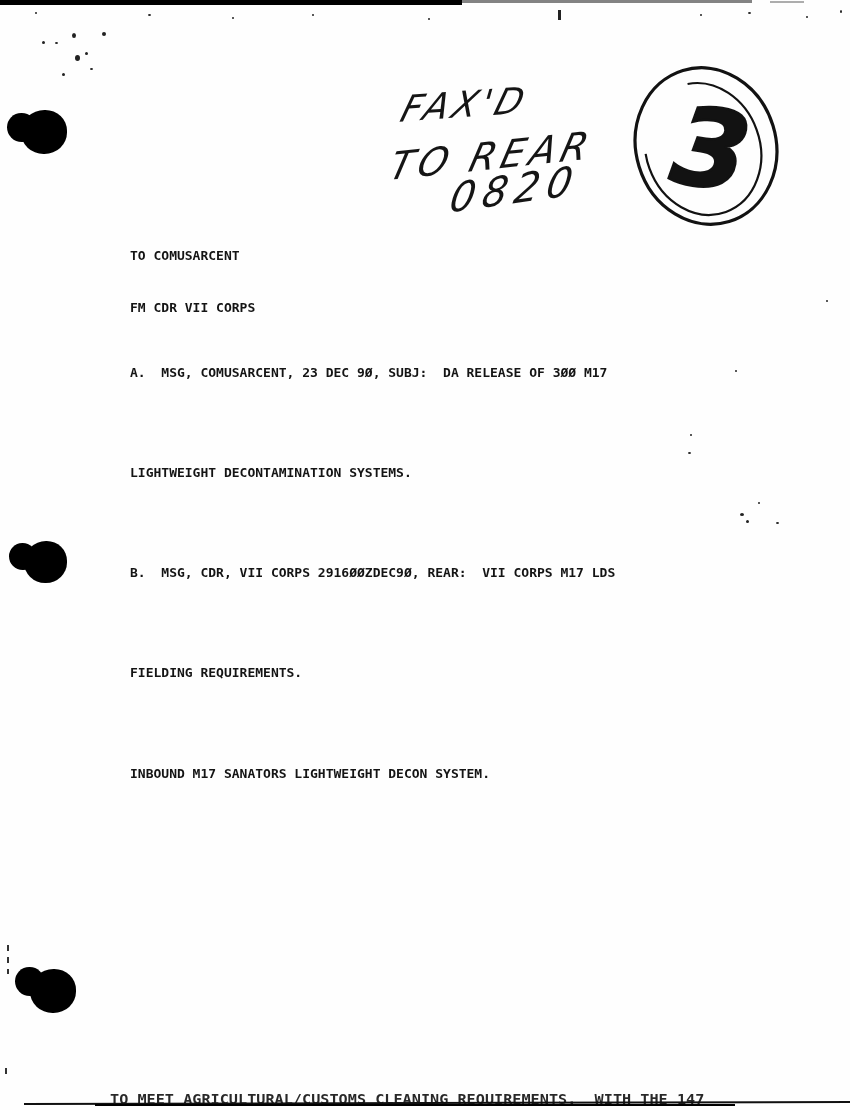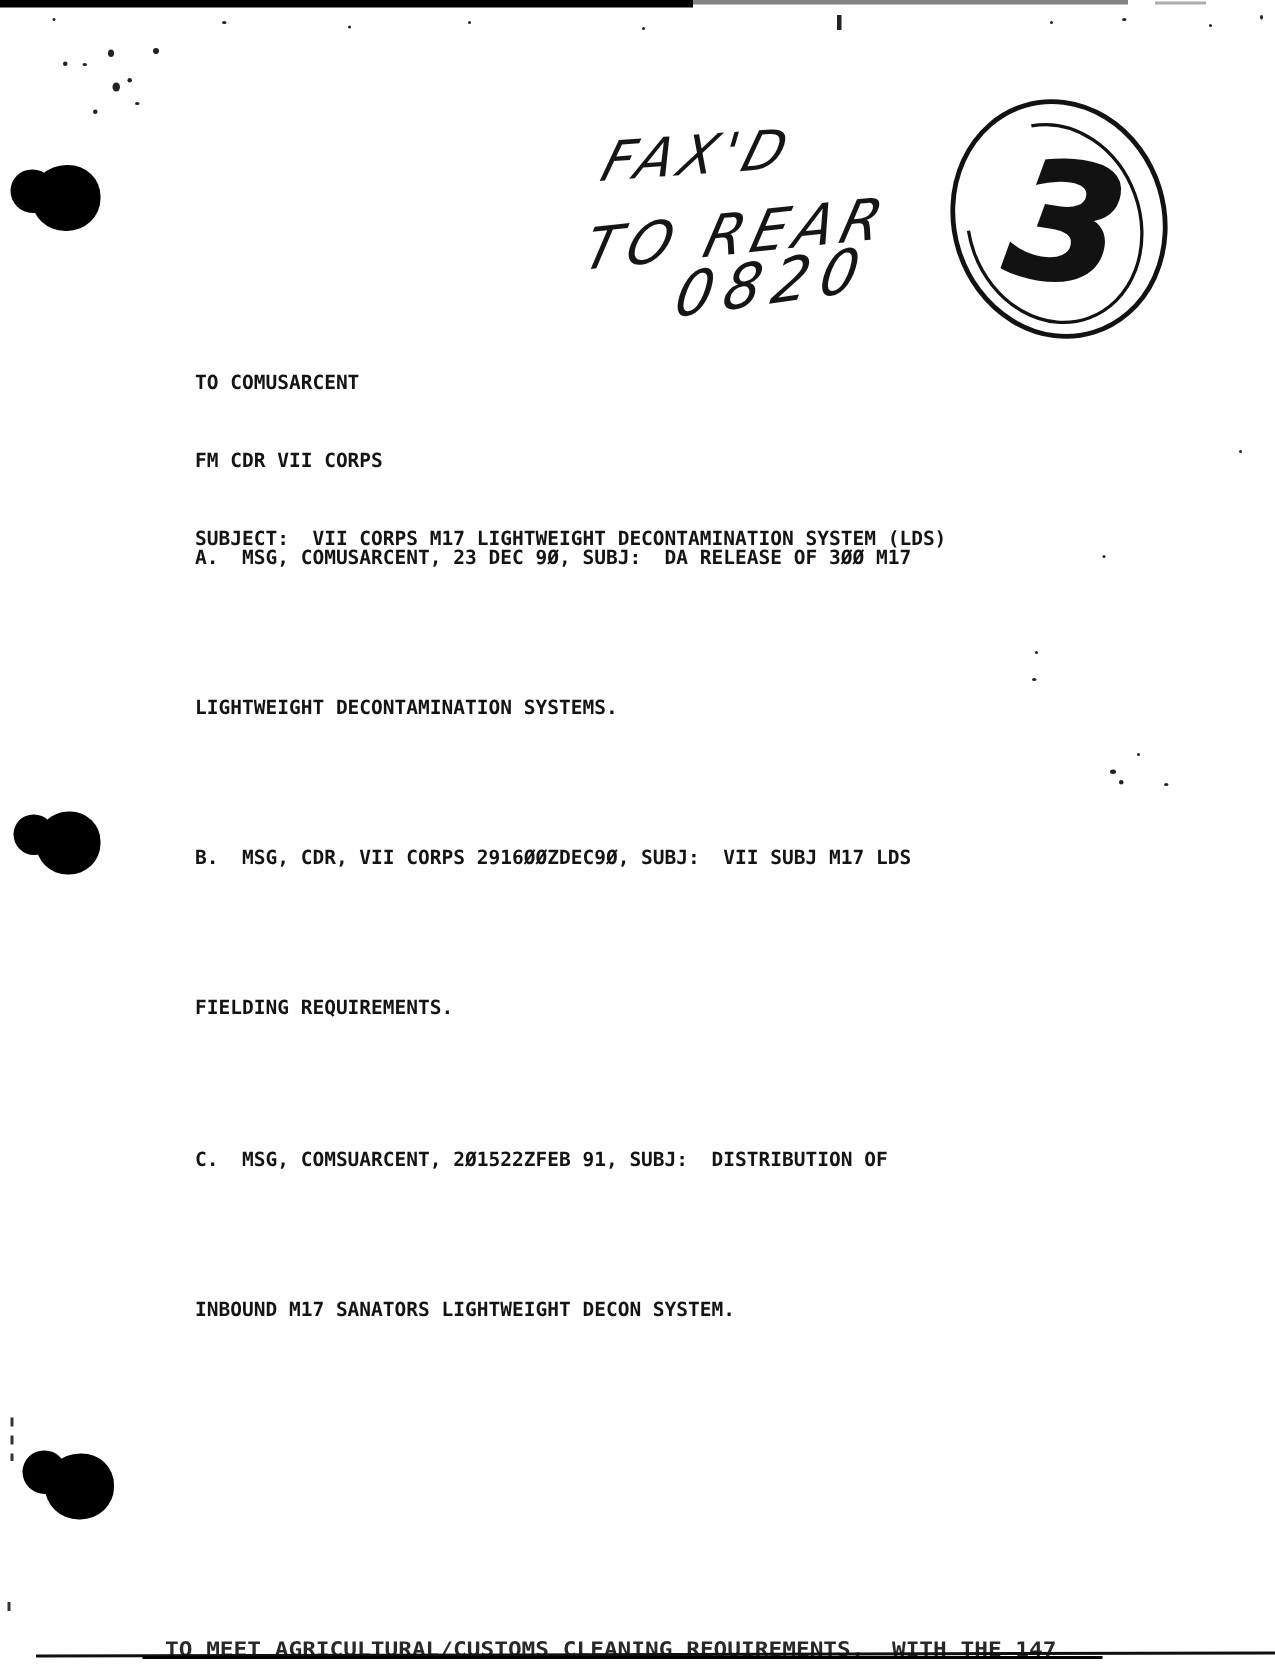--- a/index.html
+++ b/index.html
@@ -84,29 +84,27 @@
 
   <svg class="circled-number" viewBox="0 0 178 172">
     <ellipse cx="90" cy="86" rx="70" ry="79" fill="none" stroke="#121212" stroke-width="3.2" transform="rotate(-17 90 86)"></ellipse>
     <ellipse cx="87" cy="89" rx="57" ry="67" fill="none" stroke="#121212" stroke-width="2.2" stroke-dasharray="210 90" transform="rotate(-20 87 89)"></ellipse>
     <text x="58" y="126" font-family="DejaVu Sans, sans-serif" font-style="italic" font-weight="700" font-size="108" fill="#121212" stroke="#121212" stroke-width="2.5" transform="rotate(9 90 86)">3</text>
   </svg>
 
   <div class="typed header-block">
     <div class="line">TO COMUSARCENT</div>
     <div class="line">FM CDR VII CORPS</div>
-    <div class="line">SUBJECT:  VII CORPS M17 LIGHTWEIGHT DECONTAMINATION SYSTEM (LDS)</div>
   </div>
 
   <div class="typed body-block">
     <div class="line">A.  MSG, COMUSARCENT, 23 DEC 9Ø, SUBJ:  DA RELEASE OF 3ØØ M17</div>
     <div class="line">LIGHTWEIGHT DECONTAMINATION SYSTEMS.</div>
-    <div class="line">B.  MSG, CDR, VII CORPS 2916ØØZDEC9Ø, SUBJ:  VII SUBJ M17 LDS</div>
+    <div class="line">B.  MSG, CDR, VII CORPS 2916ØØZDEC9Ø, REAR:  VII CORPS M17 LDS</div>
     <div class="line">FIELDING REQUIREMENTS.</div>
-    <div class="line">C.  MSG, COMSUARCENT, 2Ø1522ZFEB 91, SUBJ:  DISTRIBUTION OF</div>
     <div class="line">INBOUND M17 SANATORS LIGHTWEIGHT DECON SYSTEM.</div>
     
     
     
     
     
     
     
     
     

